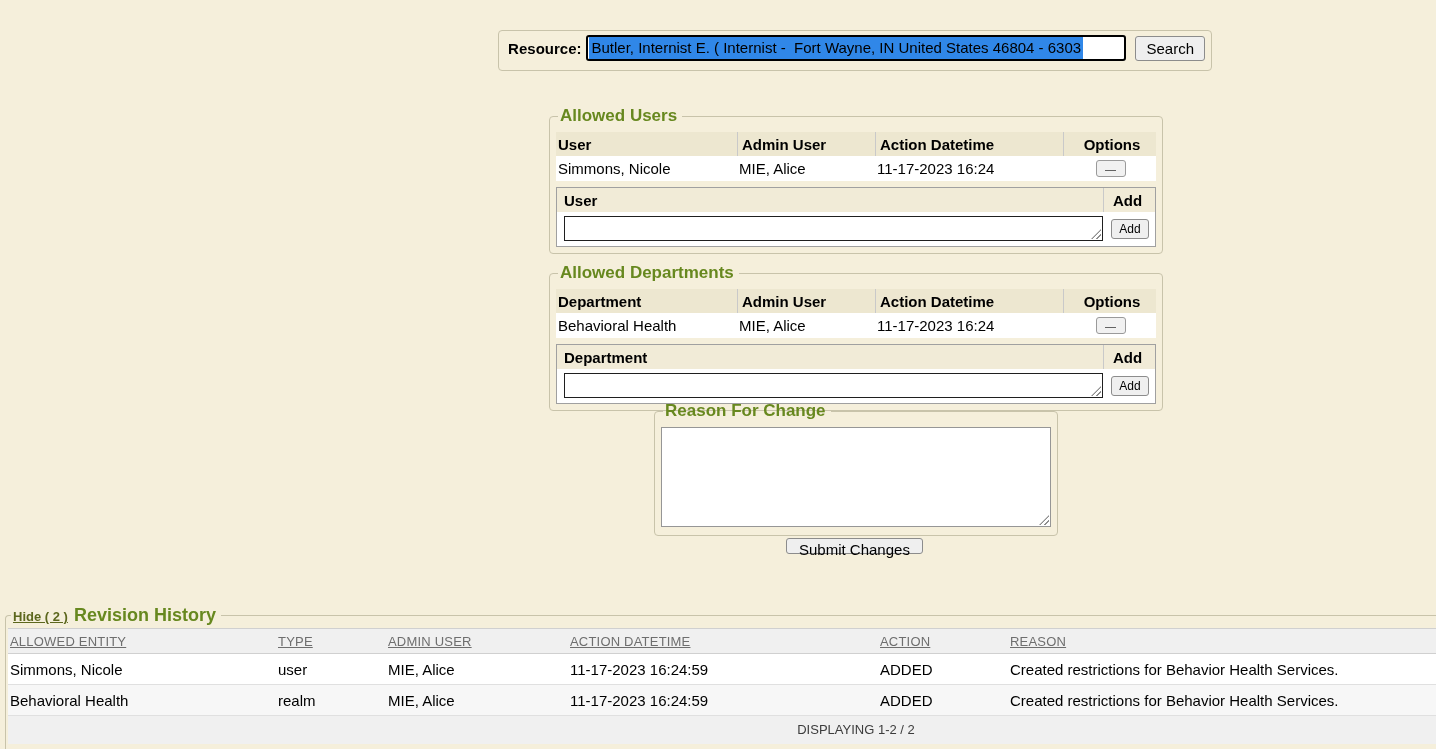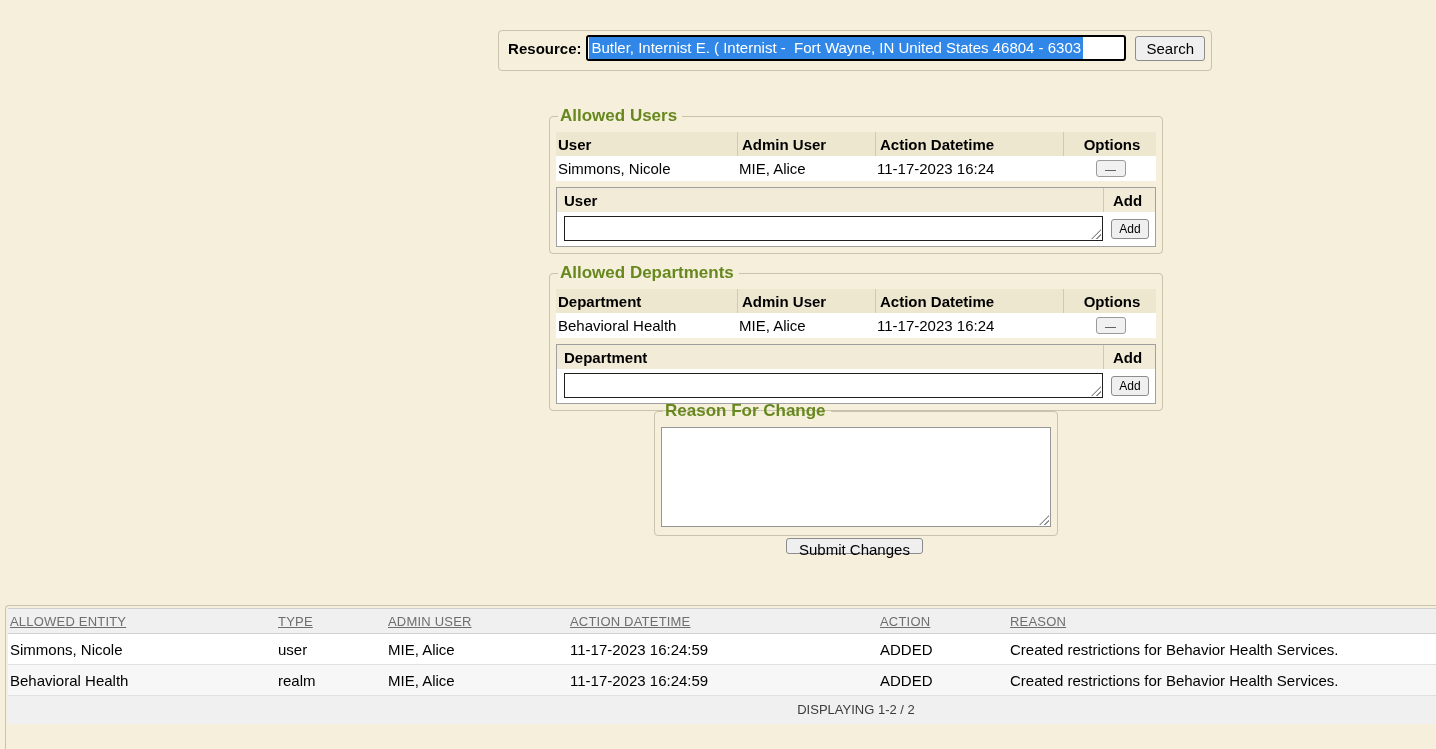--- a/index.html
+++ b/index.html
@@ -12,21 +12,21 @@
 
   .btn { font-family:inherit; font-size:15px; color:#000; background:#EFEFEF;
          border:1px solid #8C8C8C; border-radius:3px; padding:3px 10px; cursor:pointer; }
 
   
   #search-fs { position:absolute; left:498px; top:30px; width:714px; }
   .search-row { display:flex; align-items:center; padding:2px 0 3px;justify-content:flex-end; }
   .res-label { font-weight:bold; font-size:15px; margin-right:5px; white-space:nowrap; }
   .resource-input { width:540px; height:26px; border:2px solid #000; border-radius:3px; background:#fff;
                     display:flex; align-items:center; overflow:hidden; padding:0 1px; }
-  .resource-input .sel { background:#3087E8; color:#ffffff; font-size:15px; white-space:pre; line-height:20px; padding:1px 2px; }
+  .resource-input .sel { background:#3087E8; color:#000000; font-size:15px; white-space:pre; line-height:20px; padding:1px 2px; }
   .search-btn { margin-left:9px; }
 
   
   #users-fs  { position:absolute; left:549px; top:106px; width:614px; }
   #depts-fs  { position:absolute; left:549px; top:263px; width:614px; }
   .sec-table { margin-top:4px; }
   .hdr-row { display:flex; background:#EDE7D0; height:24px; align-items:stretch; font-weight:bold; font-size:15px; }
   .hdr-row .c { display:flex; align-items:center; padding-left:2px; }
   .hdr-row .c + .c { border-left:1px solid #C9C9C9; padding-left:4px; }
   .c1 { width:181px; } .c2 { width:138px; } .c3 { width:188px; }
@@ -157,20 +157,24 @@
     <legend>Reason For Change</legend>
     <div class="reason-ta">
       <span></span>
       <span class="grip"></span>
     </div>
   </fieldset>
 
   <button id="submit-btn" class="btn">Submit Changes</button>
 
   <fieldset id="rev-fs">
+    <legend>
+      <a class="hide-link">Hide ( 2 )</a>
+      <span class="rev-title">Revision History</span>
+    </legend>
     <div class="rev-table">
       <div class="rev-hdr">
         <div class="rc rc1"><span>ALLOWED ENTITY</span></div>
         <div class="rc rc2"><span>TYPE</span></div>
         <div class="rc rc3"><span>ADMIN USER</span></div>
         <div class="rc rc4"><span>ACTION DATETIME</span></div>
         <div class="rc rc5"><span>ACTION</span></div>
         <div class="rc rc6"><span>REASON</span></div>
       </div>
       <div class="rev-row">

